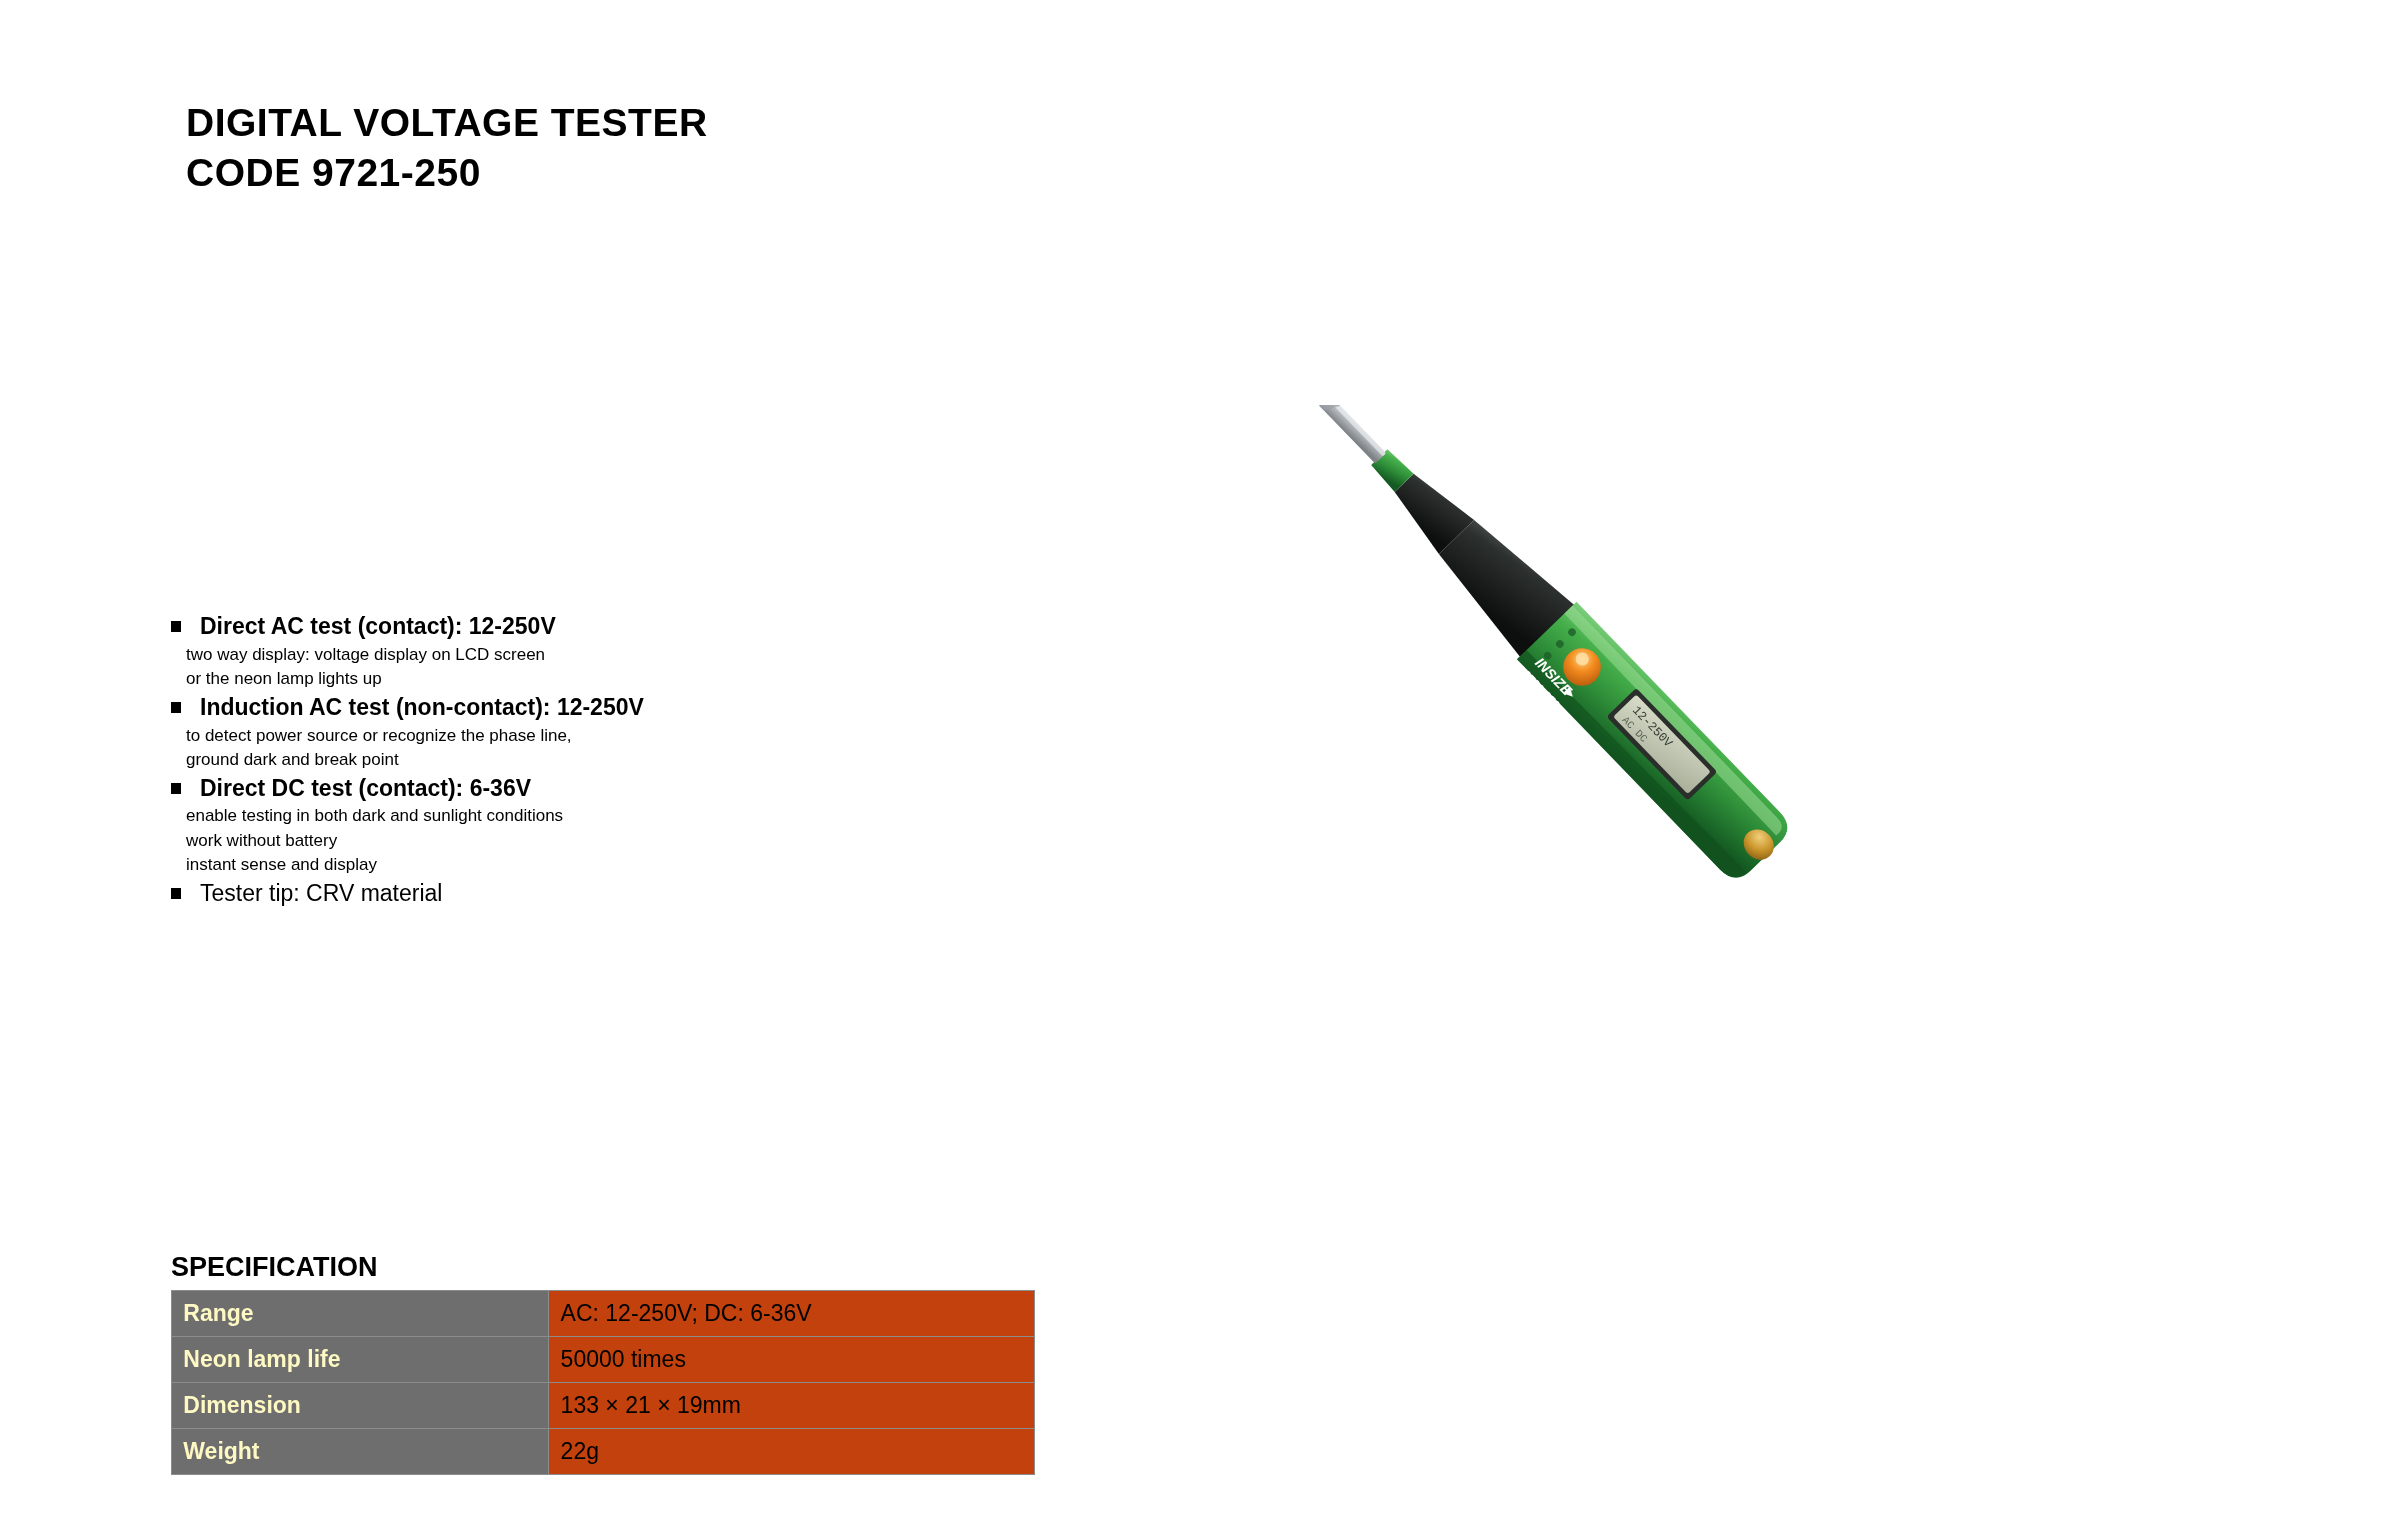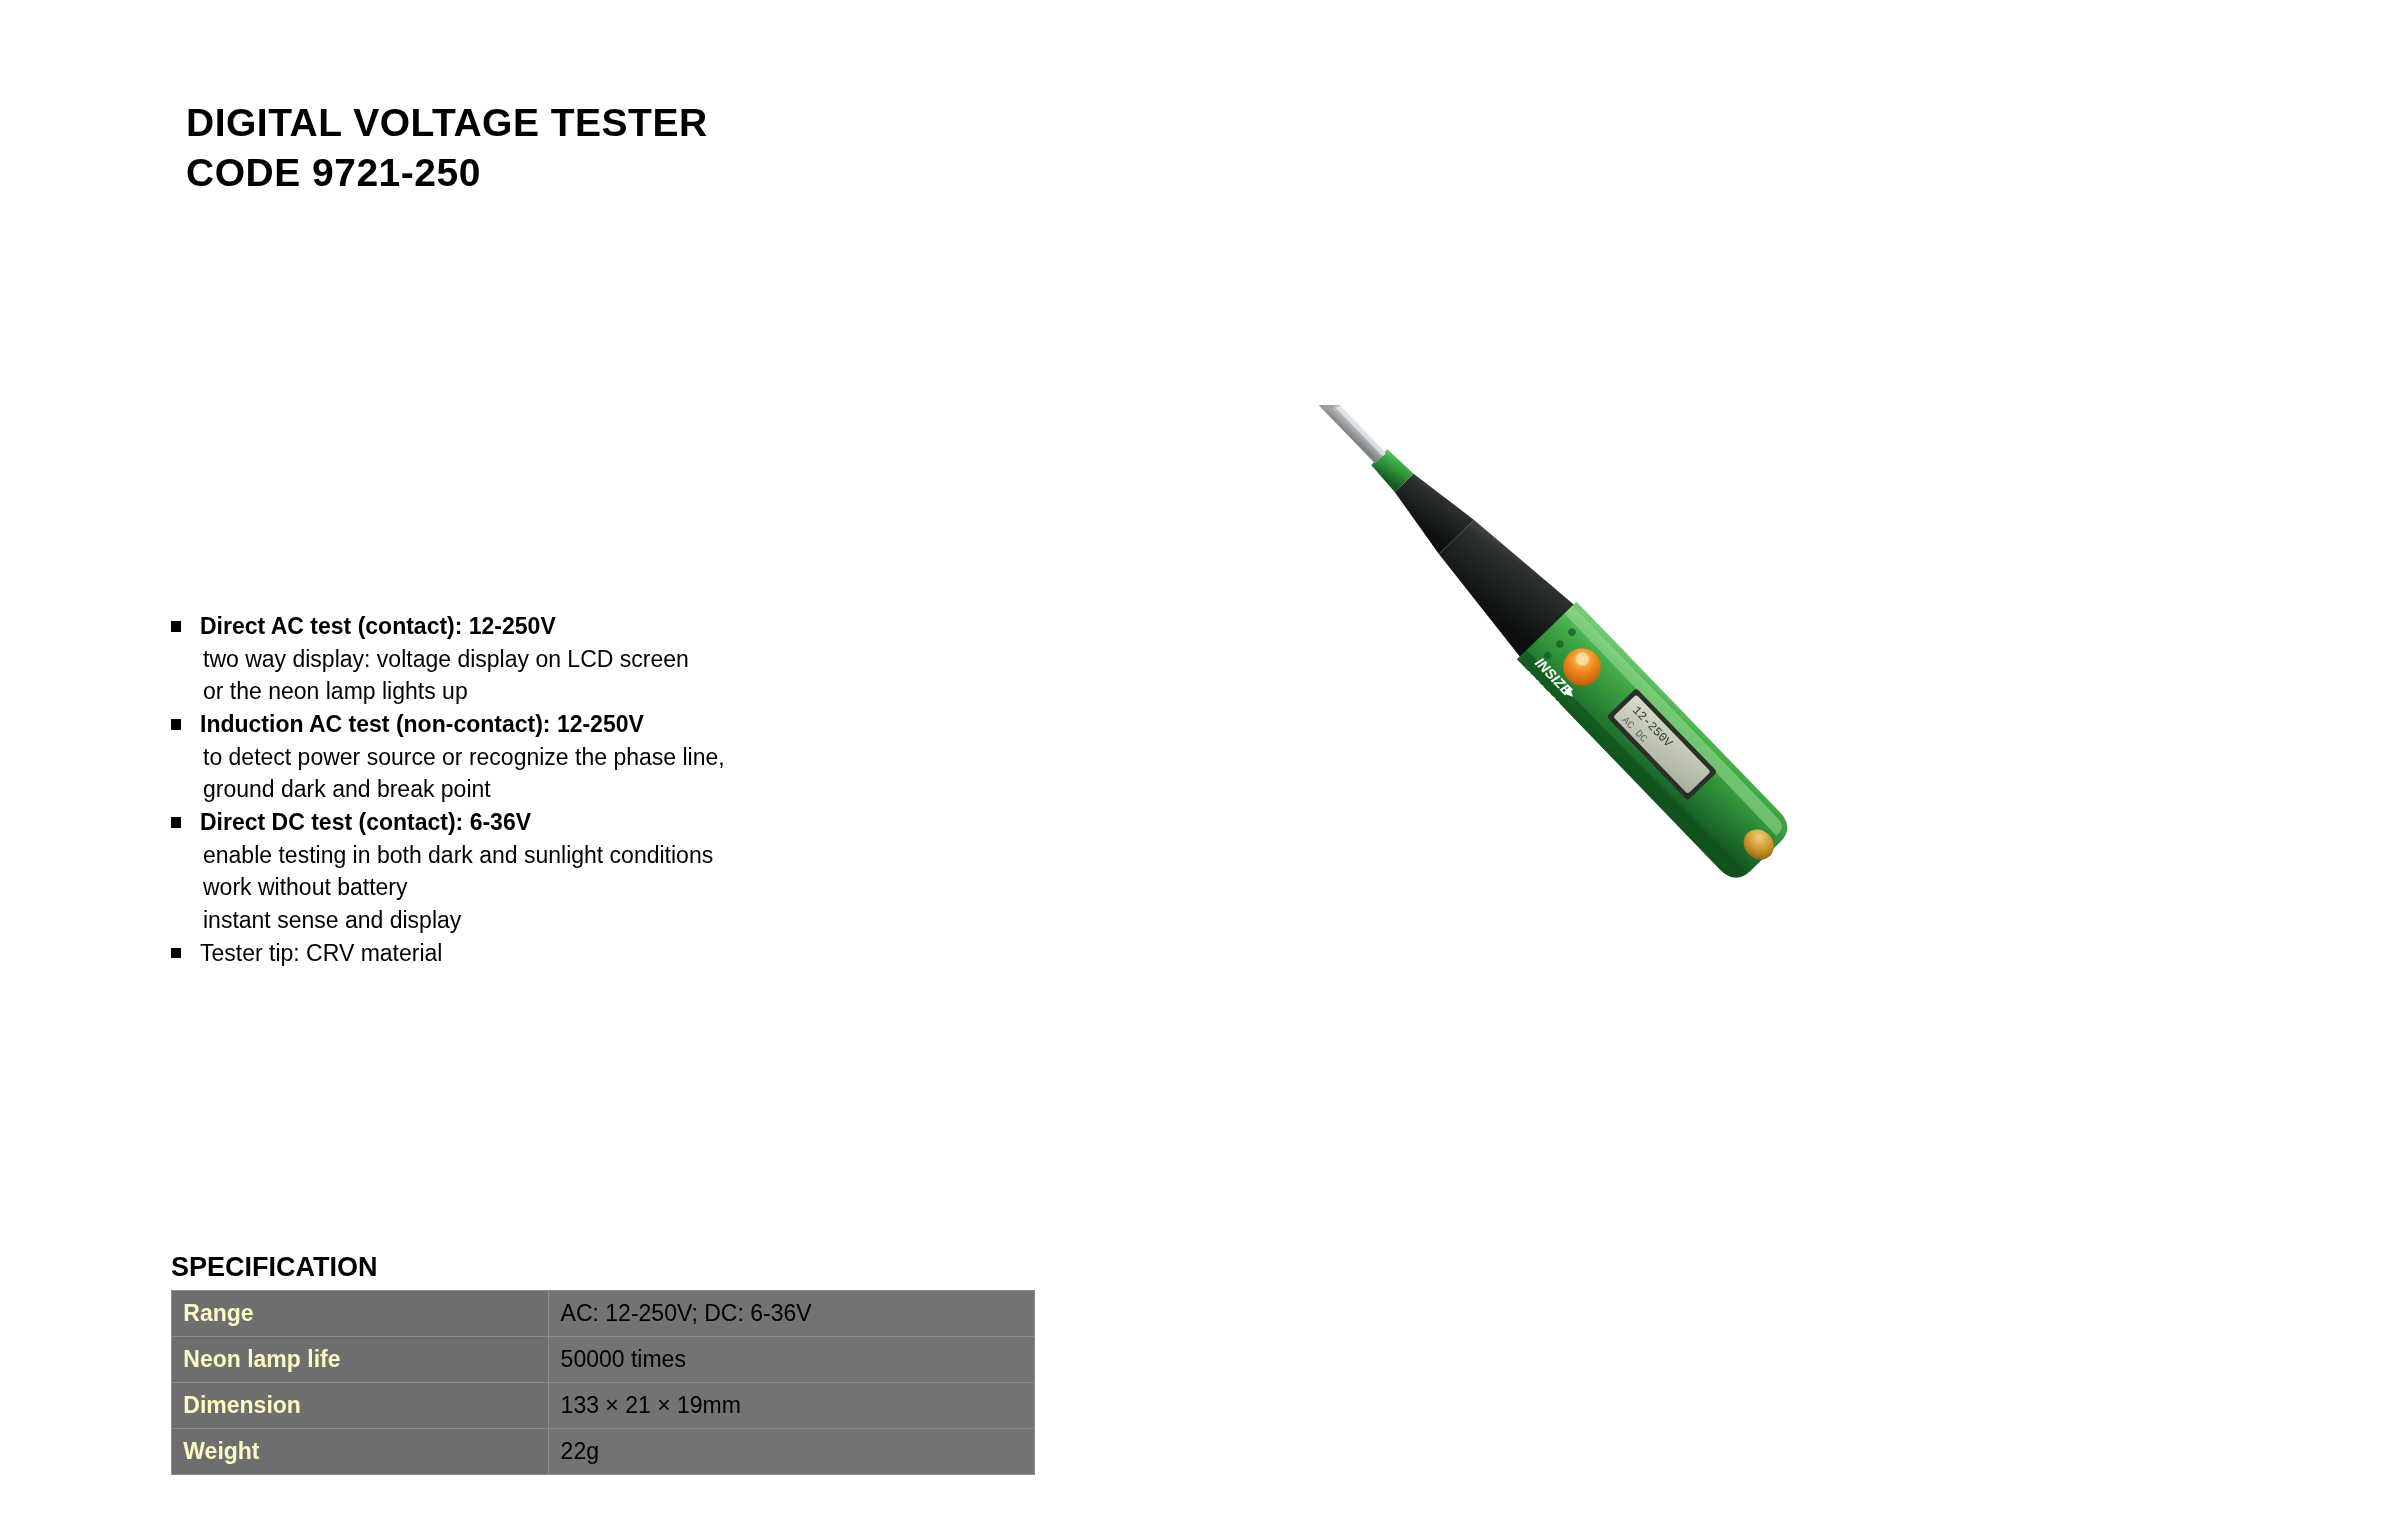--- a/index.html
+++ b/index.html
@@ -54,22 +54,22 @@
     margin-left: 29px;
     font-size: 23px;
     font-weight: bold;
     line-height: 1.42;
     white-space: nowrap;
   }
   .feature-head.plain {
     font-weight: normal;
   }
   .feature-sub {
-    margin-left: 32px;
-    font-size: 23px;
+    margin-left: 15px;
+    font-size: 17px;
     font-weight: normal;
     line-height: 1.42;
     white-space: nowrap;
   }
 
   
   #spec-block {
     position: absolute;
     left: 171px;
     top: 1252px;
@@ -92,21 +92,21 @@
     white-space: nowrap;
   }
   table.spec td.label {
     width: 365px;
     background: #6e6e6e;
     color: #fef9c3;
     font-weight: bold;
   }
   table.spec td.value {
     width: 473px;
-    background: #737373;
+    background: #c2410c;
     color: #000000;
   }
 
   
   #product-image {
     position: absolute;
     left: 1262px;
     top: 405px;
     width: 716px;
     height: 612px;

